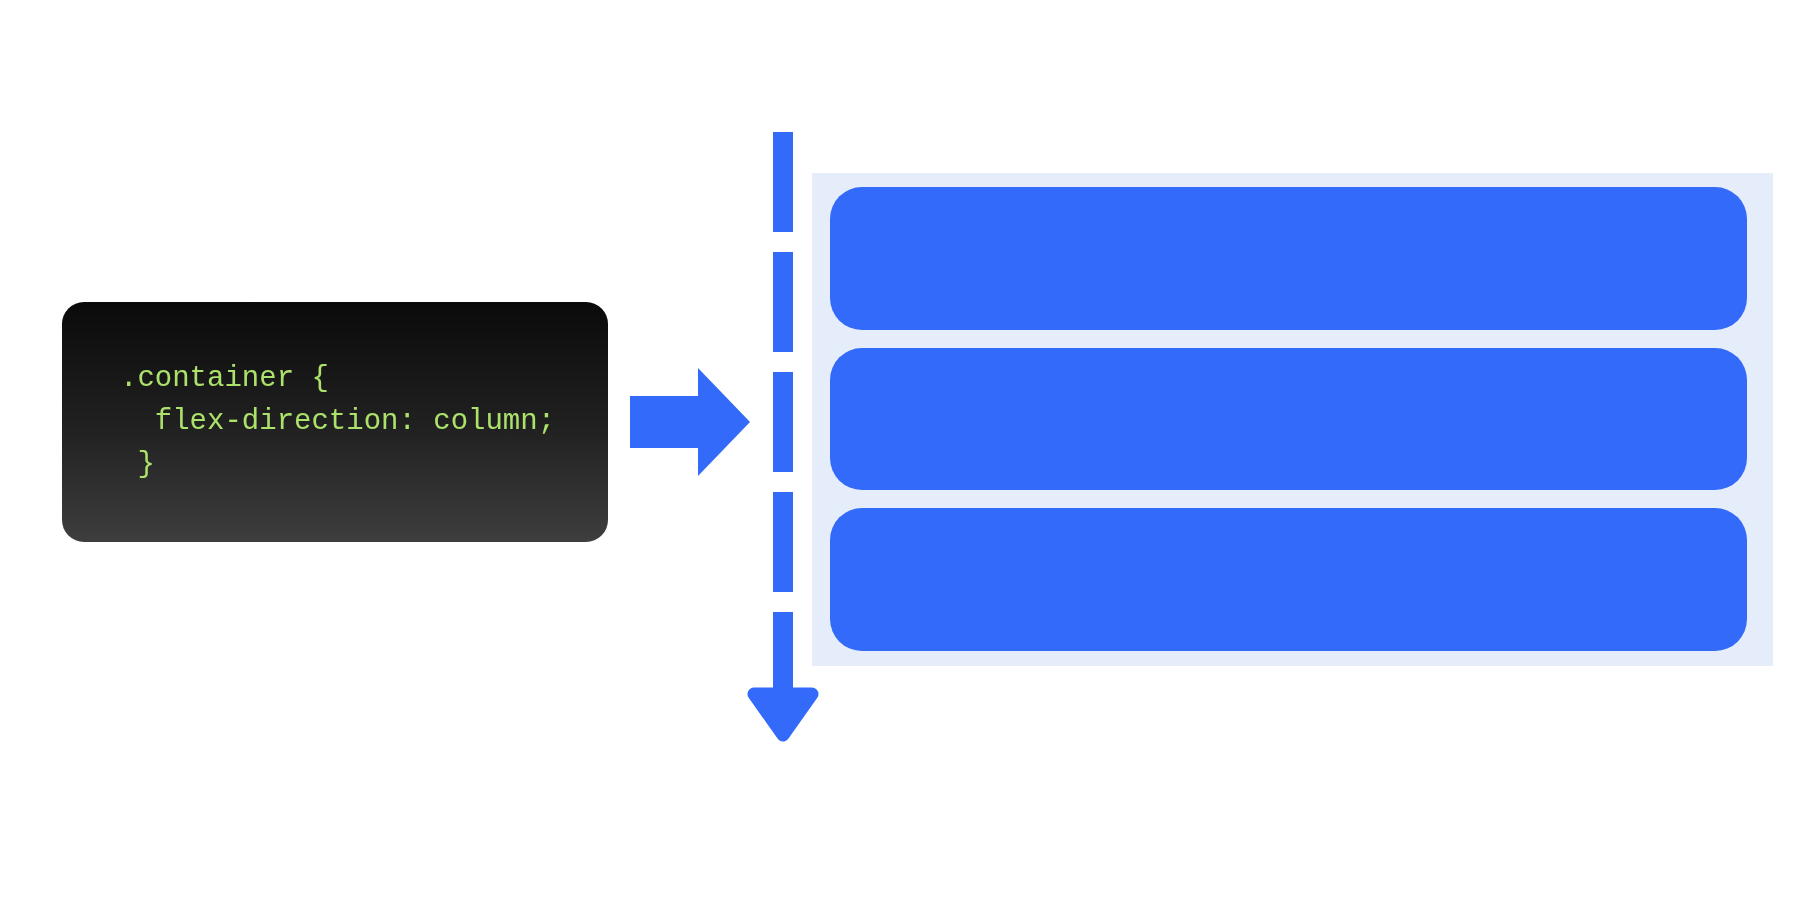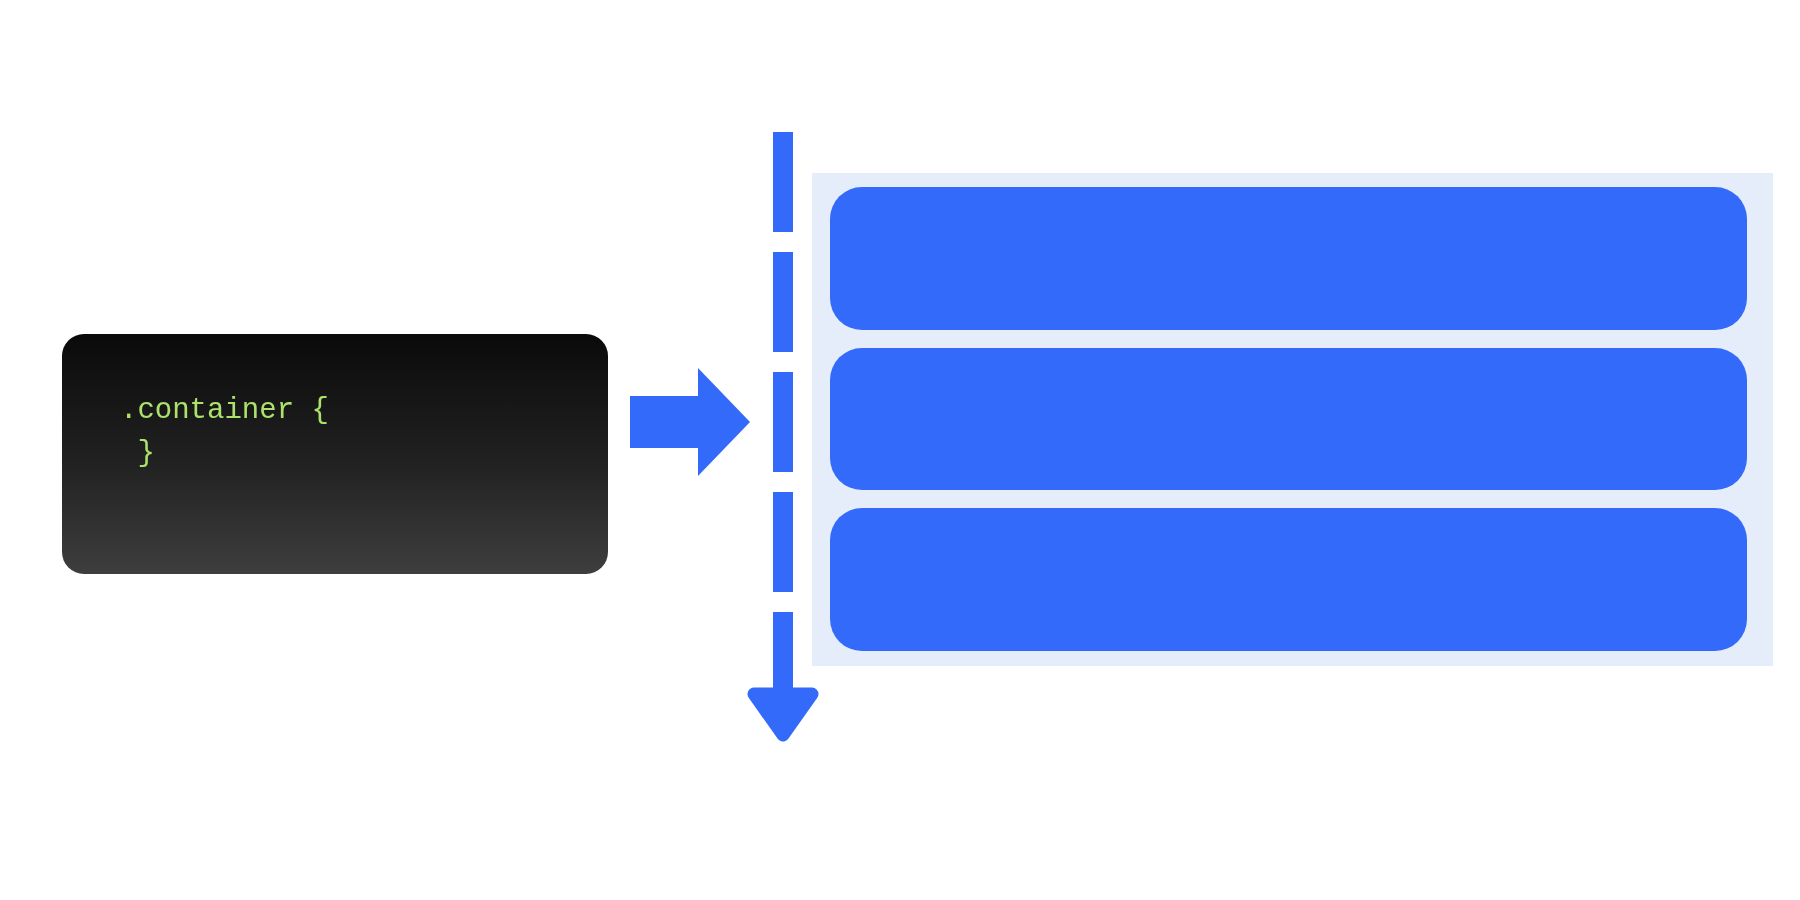--- a/index.html
+++ b/index.html
@@ -20,21 +20,20 @@
   .code-box {
     position: absolute;
     left: 62px;
     top: 302px;
     width: 546px;
     height: 240px;
     box-sizing: border-box;
     border-radius: 22px;
     background: linear-gradient(180deg, #0a0a0a 0%, #222222 55%, #3e3e3e 100%);
     padding: 55px 0 0 58px;
-    margin-top: 32px;
   }
   .code-line {
     font-family: "Liberation Mono", "DejaVu Sans Mono", monospace;
     font-size: 29px;
     line-height: 43px;
     color: #ace26b;
     white-space: pre;
   }
 
   
@@ -67,20 +66,21 @@
     border-radius: 32px;
   }
 </style>
 </head>
 <body>
 
 <div class="canvas">
 
   <div class="code-box">
     <div class="code-line">.container {</div>
+    <div class="code-line">  flex-direction: column;</div>
     <div class="code-line"> }</div>
   </div>
 
   <svg class="arrow-layer" viewBox="0 0 1800 900">
 
     <polygon points="630,396 698,396 698,368 750,422 698,476 698,448 630,448" fill="#336afa"></polygon>
 
     <line x1="783" y1="132" x2="783" y2="700" stroke="#336afa" stroke-width="20" stroke-dasharray="100 20"></line>
 
     <polygon points="754,694 812,694 783,735" fill="#336afa" stroke="#336afa" stroke-width="13" stroke-linejoin="round"></polygon>

